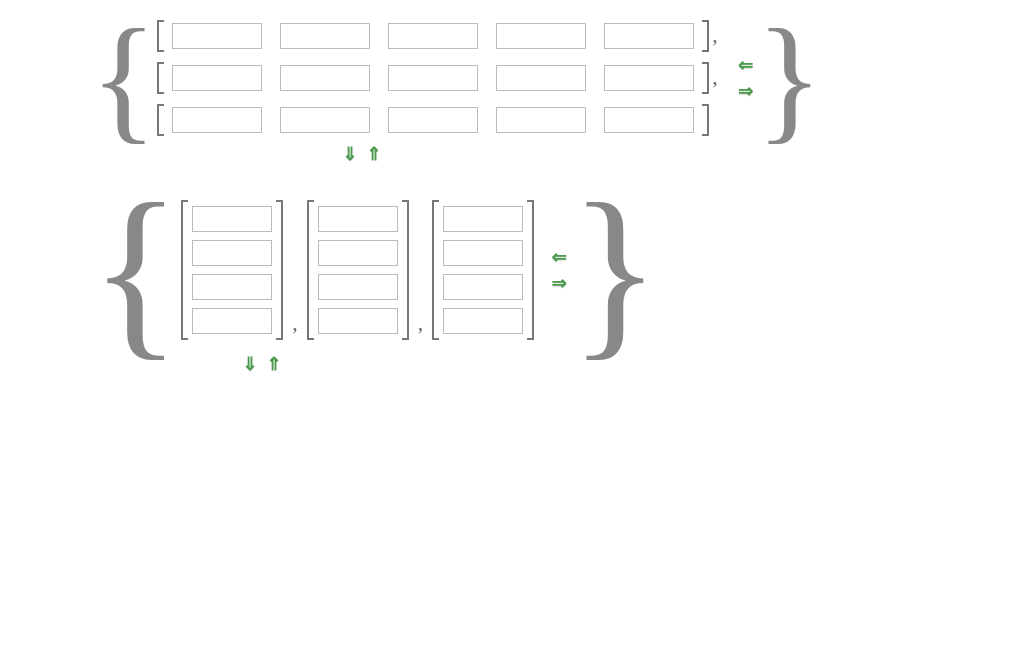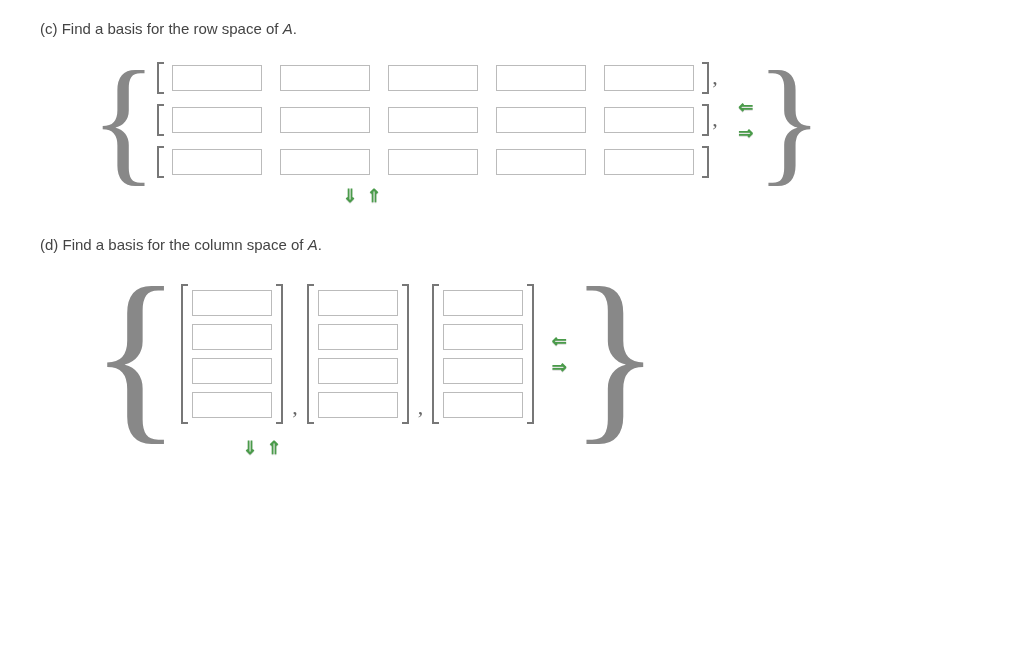--- a/index.html
+++ b/index.html
@@ -115,24 +115,20 @@
     align-items: center;
     justify-content: center;
     cursor: pointer;
     text-shadow: 0 1px 0 rgba(0,0,0,.15);
   }
 </style>
 </head>
 <body>
 
 <div class="problem">
-  <div class="prompt">
-    <span>(c)</span>
-    <span>Find a basis for the row space of </span><span class="italic">A</span><span>.</span>
-  </div>
 
   <div class="answer-area">
     <span class="brace brace-l">{</span>
 
     <div class="row-vector-group">
       <div class="row-vector">
         <div class="bracket bl"></div>
         <div class="cells">
           <input class="cell cell-wide" style="">
           <input class="cell cell-wide" style="">
@@ -176,24 +172,20 @@
     <span class="brace brace-r">}</span>
   </div>
 
   <div class="arrows-v">
     <div class="arrow-btn">⇓</div>
     <div class="arrow-btn">⇑</div>
   </div>
 </div>
 
 <div class="problem">
-  <div class="prompt">
-    <span>(d)</span>
-    <span>Find a basis for the column space of </span><span class="italic">A</span><span>.</span>
-  </div>
 
   <div class="answer-area">
     <span class="brace brace-ld">{</span>
 
     <div class="col-vectors">
       <div class="col-vector">
         <div class="bracket bl"></div>
         <div class="cells">
           <input class="cell cell-narrow" style="">
           <input class="cell cell-narrow" style="">

